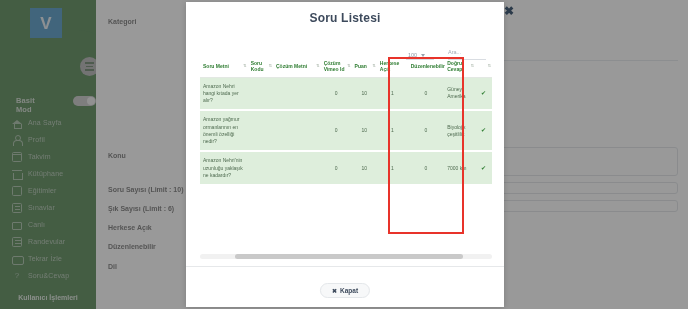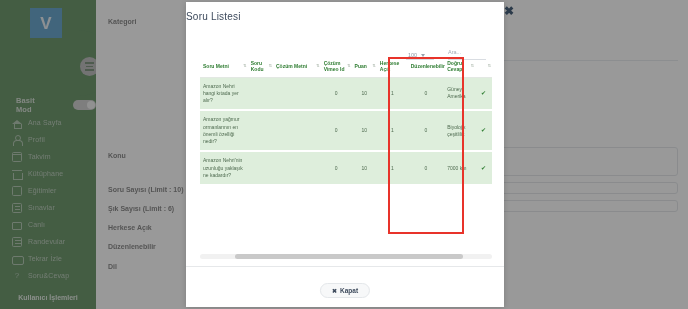--- a/index.html
+++ b/index.html
@@ -29,21 +29,21 @@
   }
   .hamburger {
     position: absolute; left: 80px; top: 57px; width: 19px; height: 19px;
     border-radius: 50%; background: #9b9b9b;
     display: flex; flex-direction: column; align-items: center; justify-content: center; gap: 2px;
   }
   .hamburger i { display: block; width: 9px; height: 1.4px; background: #3a5d3a; }
   .hamburger i:nth-child(2) { width: 7px; }
 
   .basit-row {
-    position: absolute; left: 16px; top: 96px; display: flex; align-items: center; gap: 22px;
+    position: absolute; left: 16px; top: 96px; display: flex; gap: 22px;
   }
   .basit-label { color: #c6d3c6; font-size: 7.5px; font-weight: 700; letter-spacing: .1px; }
   .toggle {
     width: 24px; height: 10px; border-radius: 6px; background: #b9b9b9; position: relative;
   }
   .toggle::after {
     content: ""; position: absolute; right: 1px; top: 1px; width: 8px; height: 8px;
     border-radius: 50%; background: #e9e9e9;
   }
 
@@ -137,22 +137,22 @@
   .modal {
     position: absolute; left: 186px; top: 2px; width: 318px; height: 305px;
     background: #ffffff; z-index: 10; box-shadow: 0 1px 6px rgba(0,0,0,.18);
   }
   .modal-close {
     position: absolute; right: -12px; top: 2px; width: 14px; height: 14px;
     color: #2b3a4a; font-size: 12px; font-weight: 700; line-height: 14px; text-align: center;
     cursor: pointer; z-index: 12;
   }
   .modal-title {
-    position: absolute; left: 0; right: 0; top: 9px; 
-    color: #3d4a5c; font-size: 10px; font-weight: 400; letter-spacing: .2px;
+    position: absolute; left: 0; right: 0; top: 9px; text-align: center;
+    color: #3d4a5c; font-size: 12px; font-weight: 700; letter-spacing: .2px;
   }
   .toolbar {
     position: absolute; right: 18px; top: 38px; display: flex; align-items: flex-end; gap: 14px;
   }
   .len-select {
     display: flex; align-items: center; gap: 4px;
     border-bottom: 1px solid #d9dde2; padding: 0 2px 1px 2px; min-width: 28px;
   }
   .len-select span { color: #8d96a2; font-size: 5.5px; }
   .caret { width: 0; height: 0; border-left: 2.5px solid transparent; border-right: 2.5px solid transparent; border-top: 3px solid #9aa3ae; }

